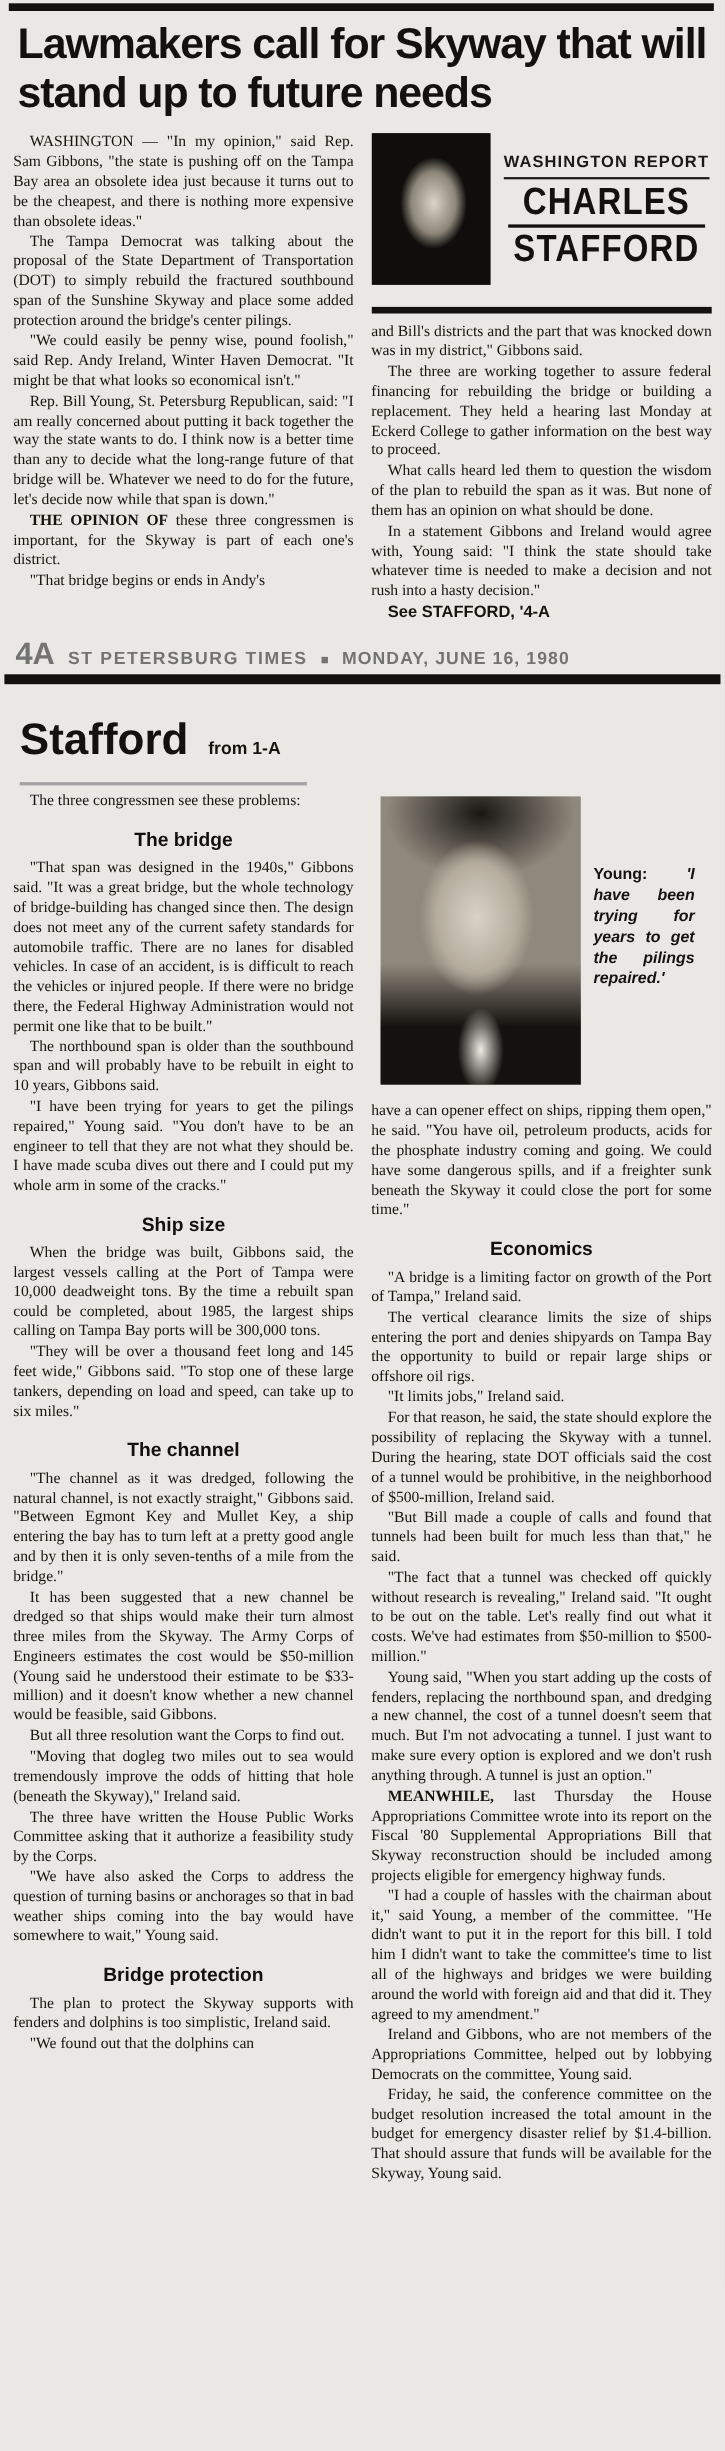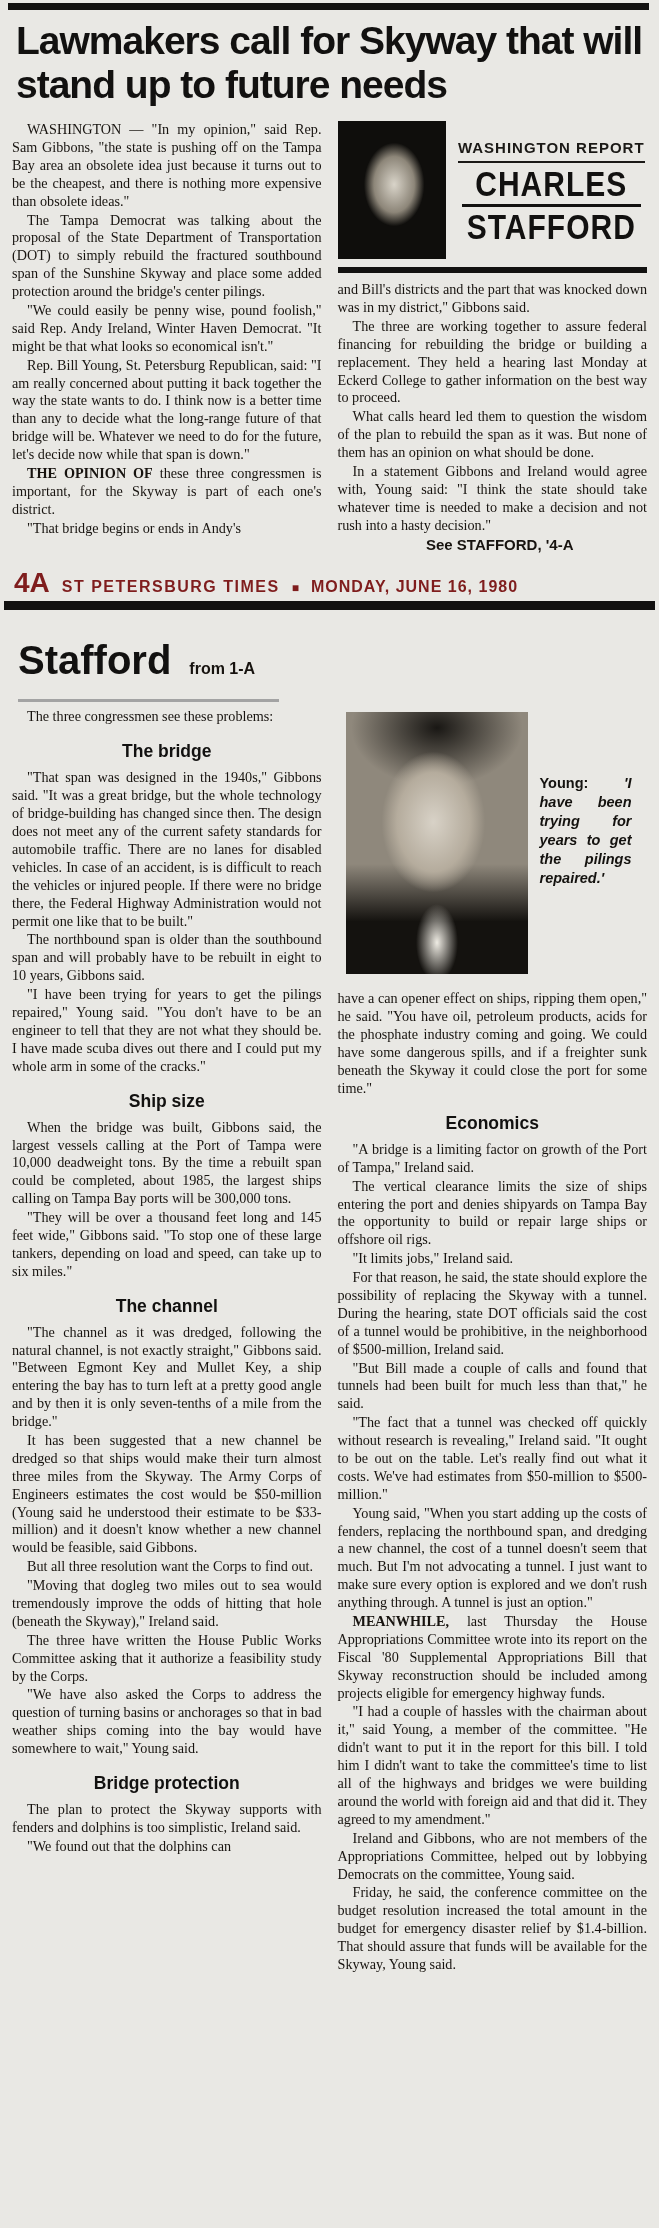--- a/index.html
+++ b/index.html
@@ -12,41 +12,41 @@
   .headline{
     font-family:"Liberation Sans","DejaVu Sans",sans-serif;font-weight:bold;
     font-size:39px;line-height:1.13;letter-spacing:-1px;
     margin:9px 14px 14px 16px;color:#121110;
   }
   .cols{display:flex;gap:16px;padding:0 12px;}
   .col{flex:1;min-width:0;text-align:justify;font-size:14.2px;line-height:1.26;}
   .col p{margin:0 0 1px 0;text-indent:15px;}
   .lead-caps{font-weight:bold;margin-top:36px;}
   
-  .columnist-box{display:flex;gap:10px;border-bottom:6px solid #121110;padding-bottom:8px;margin-bottom:8px;}
+  .columnist-box{display:flex;gap:10px;border-bottom:6px solid #121110;padding-bottom:20px;margin-bottom:8px;}
   .columnist-photo{
     width:108px;height:138px;flex:0 0 auto;background-color:#0f0e0c;
     background-image:
       radial-gradient(42px 58px at 52% 46%, #d9d4c9 0%, #8d8679 48%, rgba(0,0,0,0) 72%),
       radial-gradient(20px 10px at 52% 62%, #2a2723 0%, rgba(0,0,0,0) 80%);
   }
   .columnist-logo{flex:1;display:flex;flex-direction:column;justify-content:center;font-family:"Liberation Sans","DejaVu Sans",sans-serif;}
   .kicker{font-weight:bold;font-size:15px;letter-spacing:1px;text-align:center;color:#1b1916;}
   .kicker-rule{height:2px;background:#1b1916;margin:3px 2px 6px 2px;}
   .columnist-name{
     font-weight:900;font-size:30px;line-height:1.0;text-align:center;letter-spacing:1px;
     color:#121110;transform:scaleY(1.15);transform-origin:center;
   }
   .name-rule{height:3px;background:#121110;margin:5px 6px;}
   .jump-line{
-    text-align:center;font-family:"Liberation Sans","DejaVu Sans",sans-serif;
+    text-align:left;font-family:"Liberation Sans","DejaVu Sans",sans-serif;
     font-weight:bold;font-size:15px;margin-top:14px;text-indent:0;
   }
   
-  .masthead{display:flex;align-items:baseline;gap:12px;padding:14px 12px 2px 14px;font-family:"Liberation Sans","DejaVu Sans",sans-serif;color:#7f1d1d;}
+  .masthead{display:flex;align-items:baseline;gap:12px;padding:14px 12px 2px 14px;font-family:"Liberation Sans","DejaVu Sans",sans-serif;color:#737373;}
   .mh-page{font-weight:900;font-size:28px;line-height:1;}
   .mh-paper{font-weight:bold;font-size:16px;letter-spacing:1.5px;}
   .mh-sep{font-size:12px;}
   .mh-date{font-weight:bold;font-size:16px;letter-spacing:1px;}
   .thick-rule{height:9px;background:#121110;margin:2px 4px 0 4px;}
   
   .jump-head{padding:28px 12px 6px 18px;}
   .jump-head-inner{display:inline-block;border-bottom:3px solid #a3a3a3;padding-bottom:16px;padding-right:24px;}
   .jump-title{
     font-family:"Liberation Sans","DejaVu Sans",sans-serif;font-weight:900;

